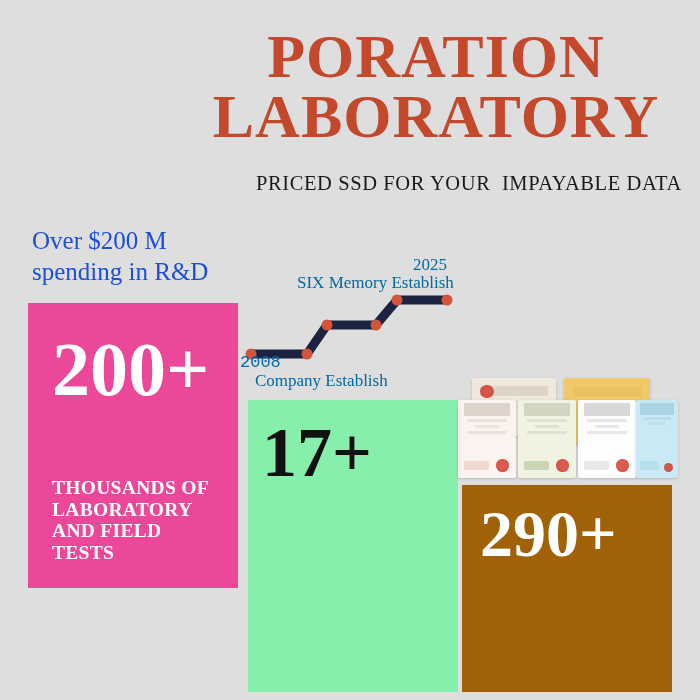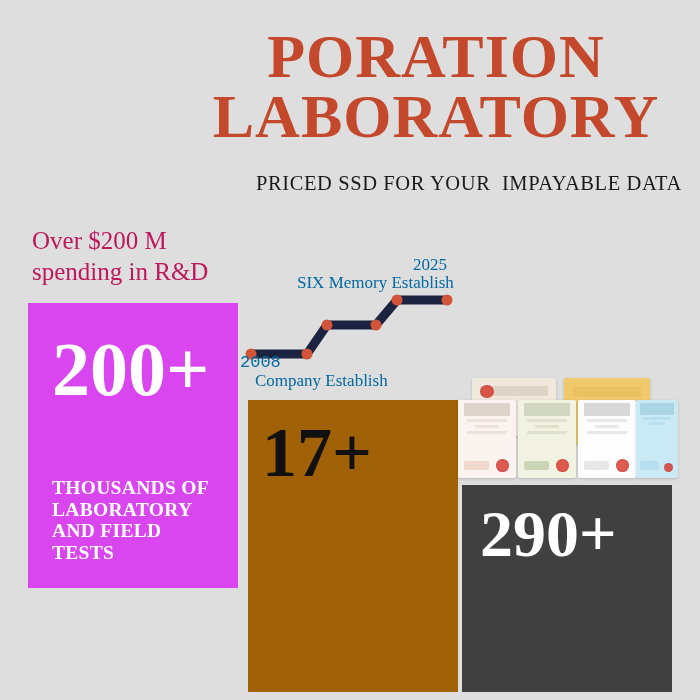--- a/index.html
+++ b/index.html
@@ -34,40 +34,40 @@
     font-size:20.5px;
     letter-spacing:0.6px;
     white-space:pre;
     font-weight:400;
   }
 
   
   .kicker {
     position:absolute;
     left:32px; top:226px; width:230px;
-    color:#be185d;
+    color:#1d4ed8;
     font-size:25px;
     line-height:1.22;
   }
   .kicker span { display:block; }
 
   
   .panel { position:absolute; }
 
   .panel-red {
     left:28px; top:303px; width:210px; height:285px;
-    background:#d946ef;
+    background:#ec4899;
   }
   .panel-white {
     left:248px; top:400px; width:210px; height:292px;
-    background:#a16207;
+    background:#86efac;
   }
   .panel-gray {
     left:462px; top:485px; width:210px; height:207px;
-    background:#404040;
+    background:#a16207;
   }
 
   .stat-num {
     position:absolute;
     font-weight:700;
     line-height:1;
     white-space:nowrap;
   }
   .stat-red  { left:24px; top:28px;  font-size:76px; color:#ffffff; }
   .stat-white{ left:14px; top:18px;  font-size:70px; color:#111111; }

